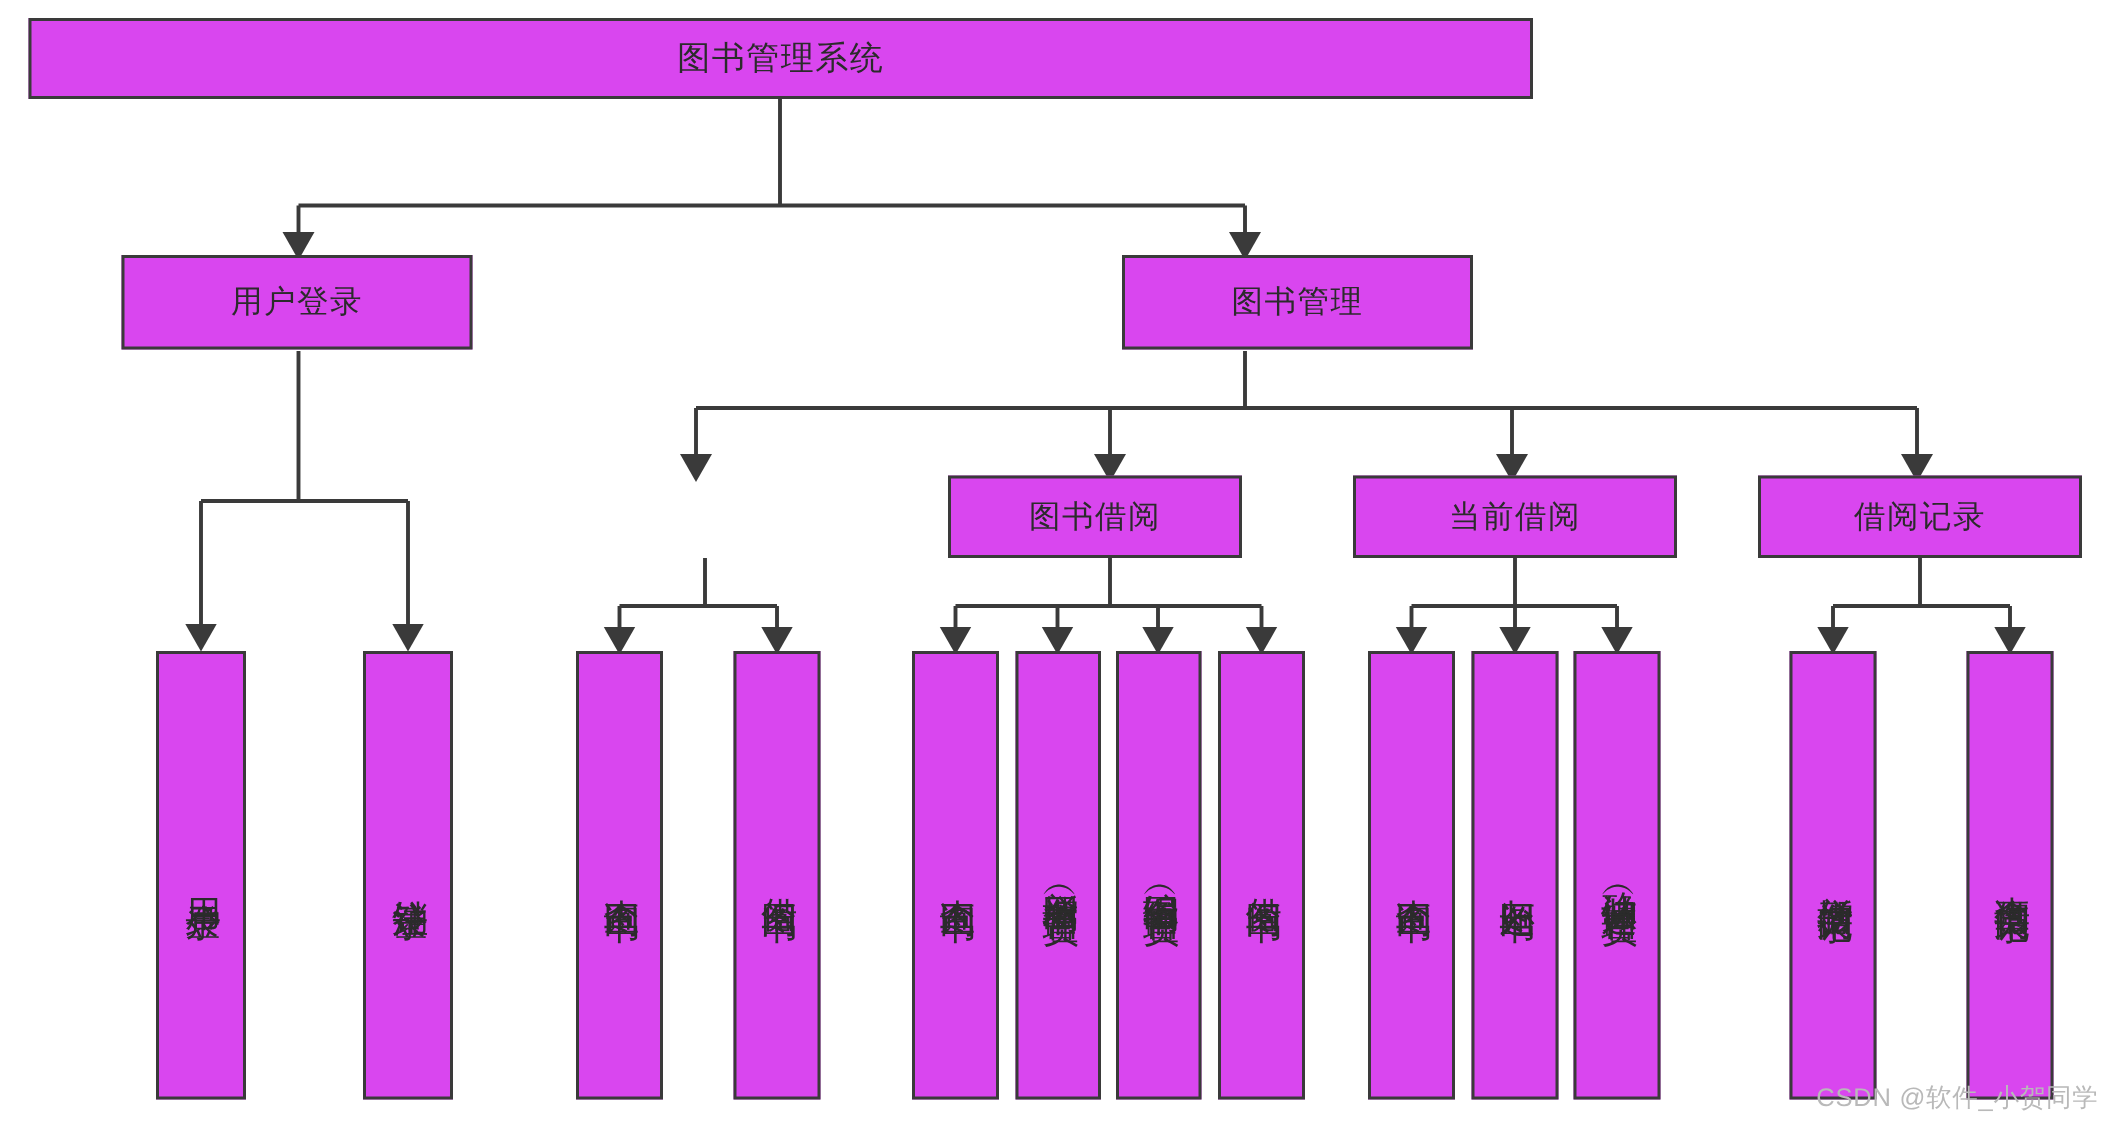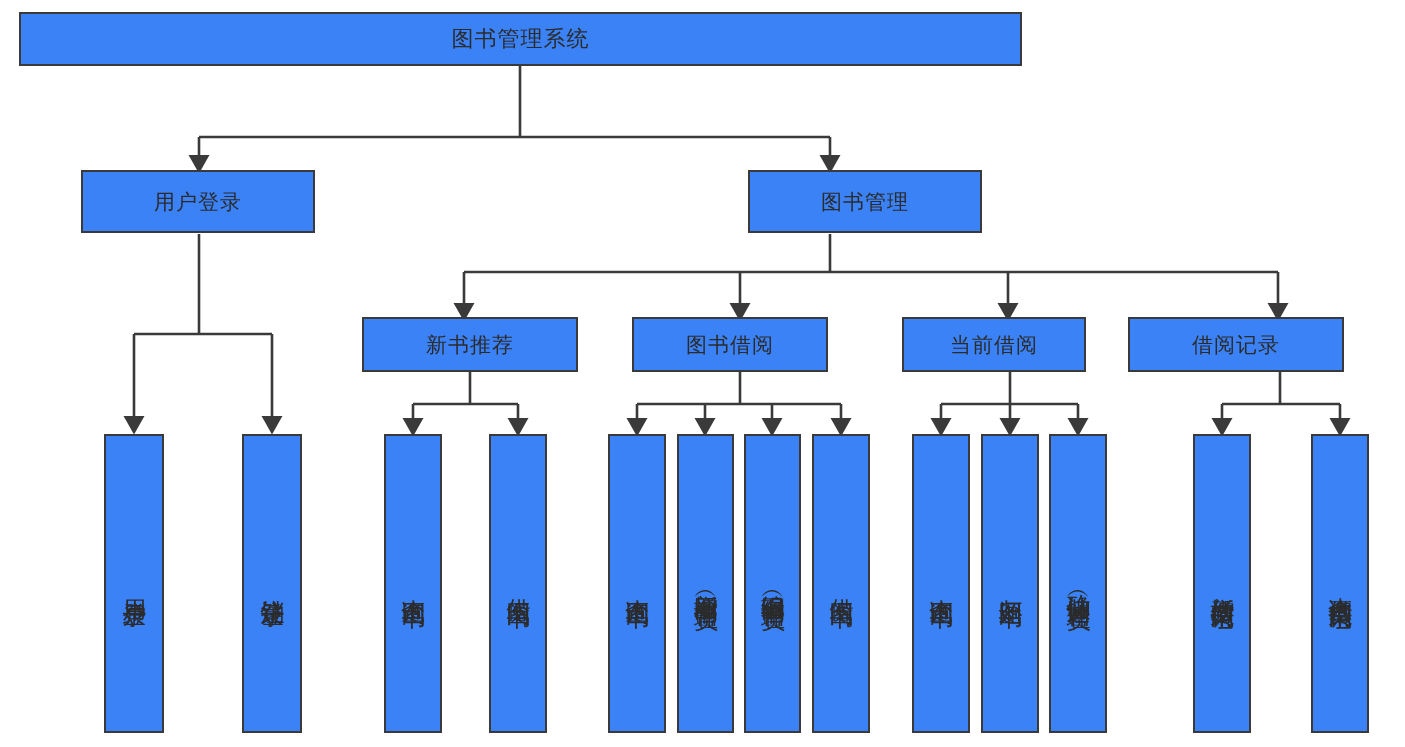--- a/index.html
+++ b/index.html
@@ -16,21 +16,21 @@
     width:1405px;height:747px;
   }
   svg#connectors{
     position:absolute;left:0;top:0;
     width:1405px;height:747px;
     pointer-events:none;
   }
   .node{
     position:absolute;
     box-sizing:border-box;
-    background:#3b82f6;
+    background:#d946ef;
     border:2px solid #3a3a3a;
     display:flex;
     align-items:center;
     justify-content:center;
     color:#2b2b2b;
   }
   .node .label{
     display:block;
     text-align:center;
     line-height:1.02;
@@ -131,30 +131,27 @@
     <span class="label">图书管理系统</span>
   </div>
 
   <div class="node h" style="left:81px;top:170px;width:234px;height:63px;">
     <span class="label">用户登录</span>
   </div>
   <div class="node h" style="left:748px;top:170px;width:234px;height:63px;">
     <span class="label">图书管理</span>
   </div>
 
-  <div class="node h" style="left:362px;top:317px;width:216px;height:55px;">
-    <span class="label">新书推荐</span>
-  </div>
   <div class="node h" style="left:632px;top:317px;width:196px;height:55px;">
     <span class="label">图书借阅</span>
   </div>
-  <div class="node h" style="left:902px;top:317px;width:184px;height:55px;">
+  <div class="node h" style="left:902px;top:317px;width:216px;height:55px;">
     <span class="label">当前借阅</span>
   </div>
-  <div class="node h" style="left:1128px;top:317px;width:216px;height:55px;">
+  <div class="node h" style="left:1172px;top:317px;width:216px;height:55px;">
     <span class="label">借阅记录</span>
   </div>
 
   <div class="node v" style="left:104px;top:434px;width:60px;height:299px;">
     <span class="label">用户登录</span>
   </div>
   <div class="node v" style="left:242px;top:434px;width:60px;height:299px;">
     <span class="label">注销登录</span>
   </div>
 
@@ -188,14 +185,15 @@
     <span class="label">确认归还（管理员）</span>
   </div>
 
   <div class="node v" style="left:1193px;top:434px;width:58px;height:299px;">
     <span class="label">新增借阅记录</span>
   </div>
   <div class="node v" style="left:1311px;top:434px;width:58px;height:299px;">
     <span class="label">查询借阅记录</span>
   </div>
 
+  <div class="watermark">CSDN @软件_小贺同学</div>
 
 </div>
 
 </body></html>

